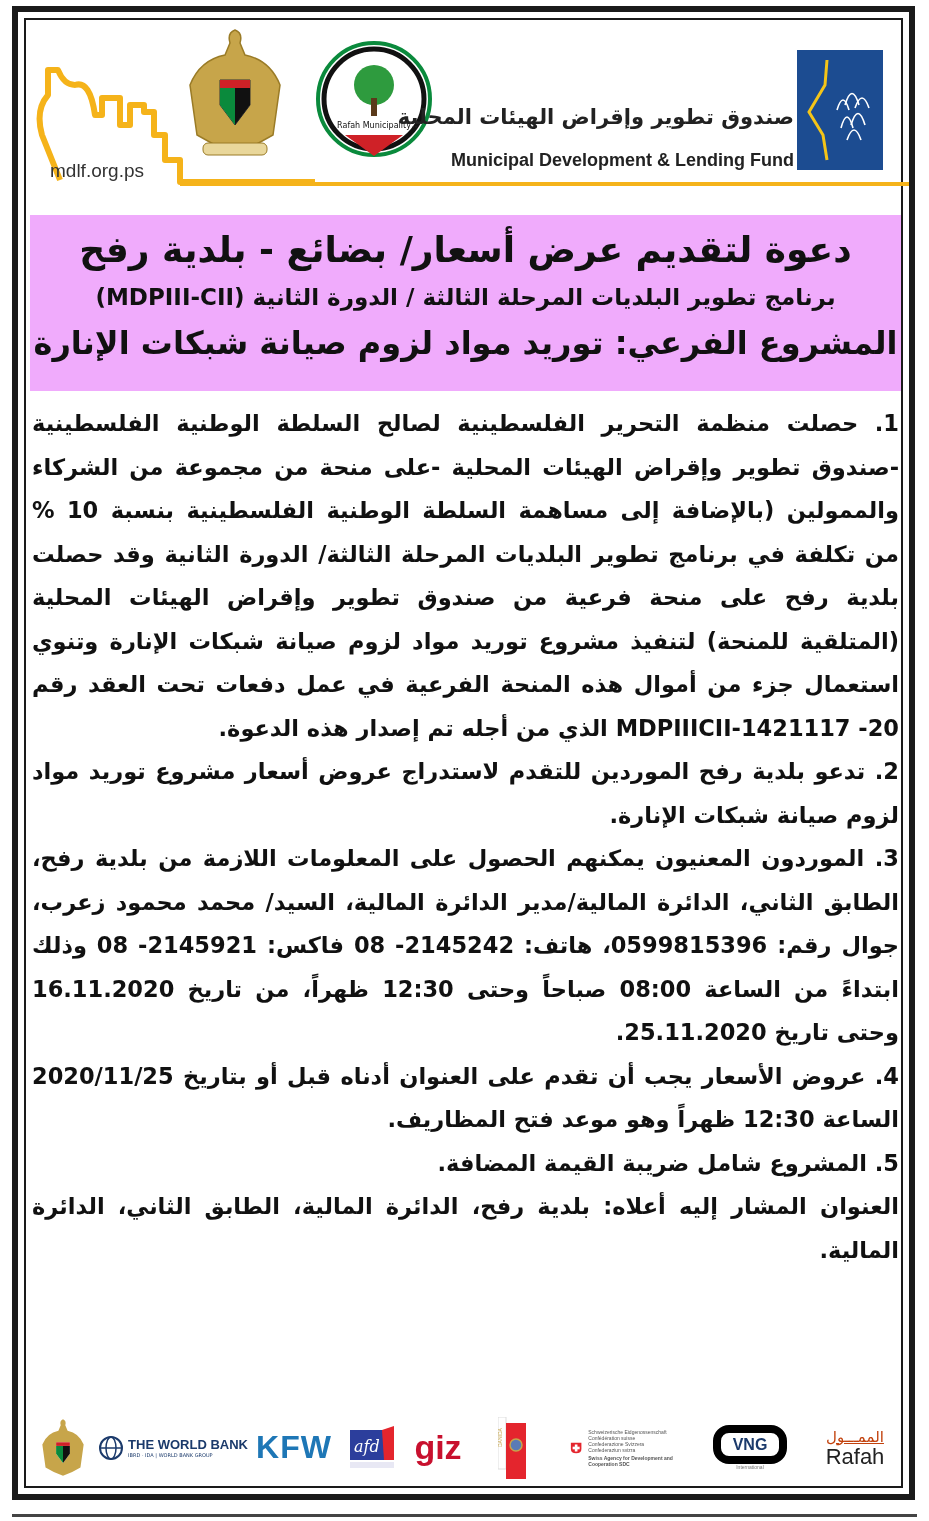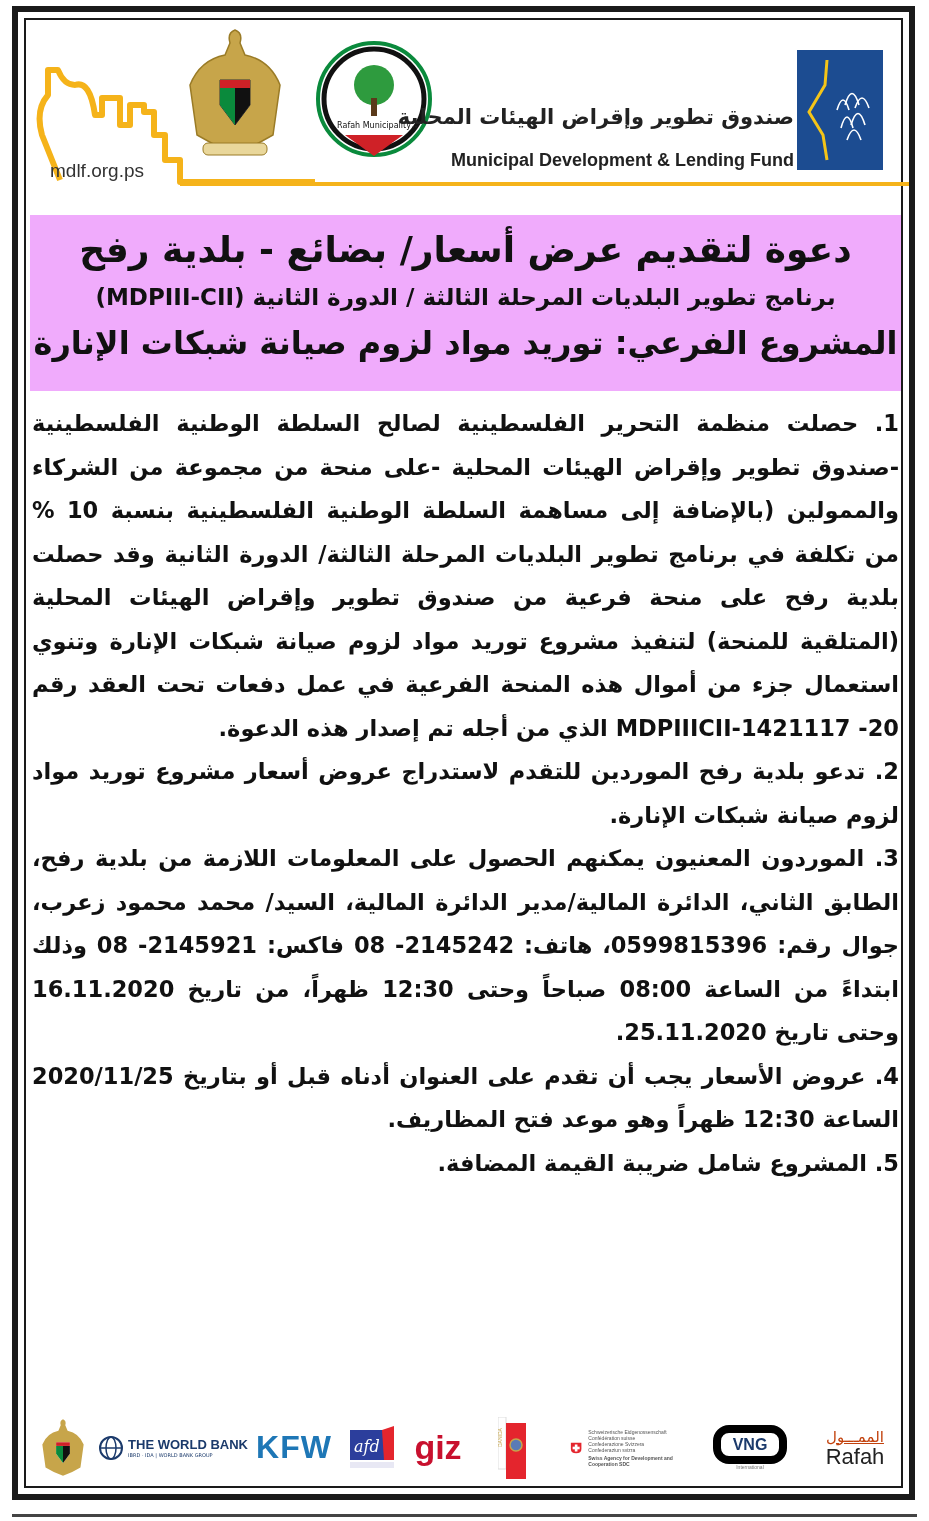--- a/index.html
+++ b/index.html
@@ -97,20 +97,21 @@
   <div class="title-sub">برنامج تطوير البلديات المرحلة الثالثة / الدورة الثانية (MDPIII-CII)</div>
   <div class="title-sub2">المشروع الفرعي: توريد مواد لزوم صيانة شبكات الإنارة</div>
 </div>
 
 <div class="body-text">
   <p>1. حصلت منظمة التحرير الفلسطينية لصالح السلطة الوطنية الفلسطينية -صندوق تطوير وإقراض الهيئات المحلية -على منحة من مجموعة من الشركاء والممولين (بالإضافة إلى مساهمة السلطة الوطنية الفلسطينية بنسبة 10 % من تكلفة في برنامج تطوير البلديات المرحلة الثالثة/ الدورة الثانية وقد حصلت بلدية رفح على منحة فرعية من صندوق تطوير وإقراض الهيئات المحلية (المتلقية للمنحة) لتنفيذ مشروع توريد مواد لزوم صيانة شبكات الإنارة وتنوي استعمال جزء من أموال هذه المنحة الفرعية في عمل دفعات تحت العقد رقم 20- MDPIIICII-1421117 الذي من أجله تم إصدار هذه الدعوة.</p>
   <p>2. تدعو بلدية رفح الموردين للتقدم لاستدراج عروض أسعار مشروع توريد مواد لزوم صيانة شبكات الإنارة.</p>
   <p>3. الموردون المعنيون يمكنهم الحصول على المعلومات اللازمة من بلدية رفح، الطابق الثاني، الدائرة المالية/مدير الدائرة المالية، السيد/ محمد محمود زعرب، جوال رقم: 0599815396، هاتف: 2145242- 08 فاكس: 2145921- 08 وذلك ابتداءً من الساعة 08:00 صباحاً وحتى 12:30 ظهراً، من تاريخ 16.11.2020 وحتى تاريخ 25.11.2020.</p>
   <p>4. عروض الأسعار يجب أن تقدم على العنوان أدناه قبل أو بتاريخ 2020/11/25 الساعة 12:30 ظهراً وهو موعد فتح المظاريف.</p>
   <p>5. المشروع شامل ضريبة القيمة المضافة.</p>
+  <p>العنوان المشار إليه أعلاه: بلدية رفح، الدائرة المالية، الطابق الثاني، الدائرة المالية.</p>
 </div>
 
 <div class="donors">
   <div class="donor" style="left:5px;width:55px;">
     <svg width="48" height="62" viewBox="0 0 100 135">
       <path d="M50,5 Q58,8 55,18 L60,30 Q85,35 95,60 L88,110 L70,120 L50,128 L30,120 L12,110 L5,60 Q15,35 40,30 L45,18 Q42,8 50,5Z" fill="#c7a54a"></path>
       <path d="M35,55 L65,55 L65,80 L50,100 L35,80Z" fill="#fff"></path>
       <path d="M35,55 L65,55 L65,63 L35,63Z" fill="#cf2127"></path>
       <path d="M35,63 L50,63 L50,100 L35,80Z" fill="#0a8a3c"></path>
       <path d="M50,63 L65,63 L65,80 L50,100Z" fill="#111"></path>

